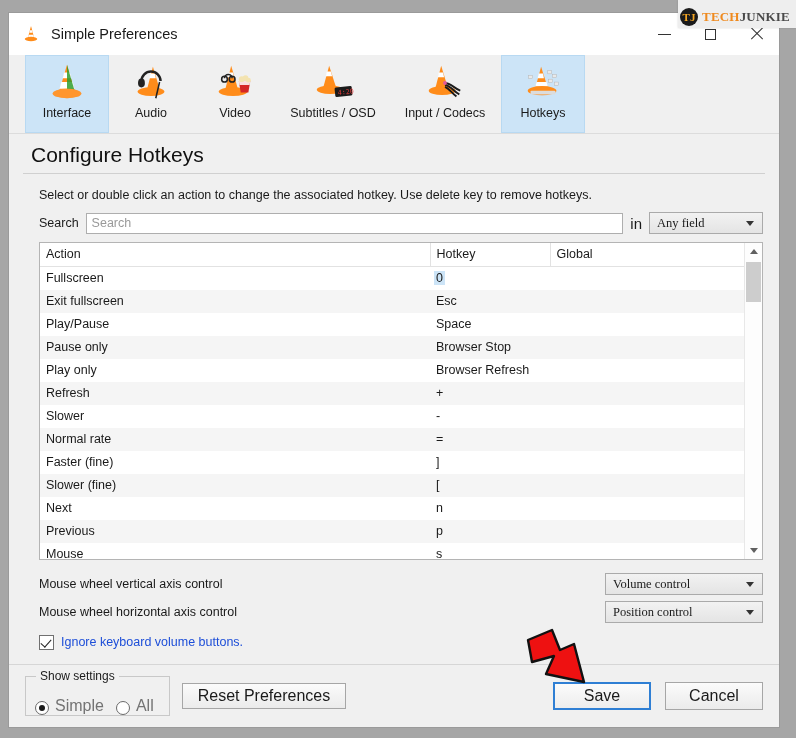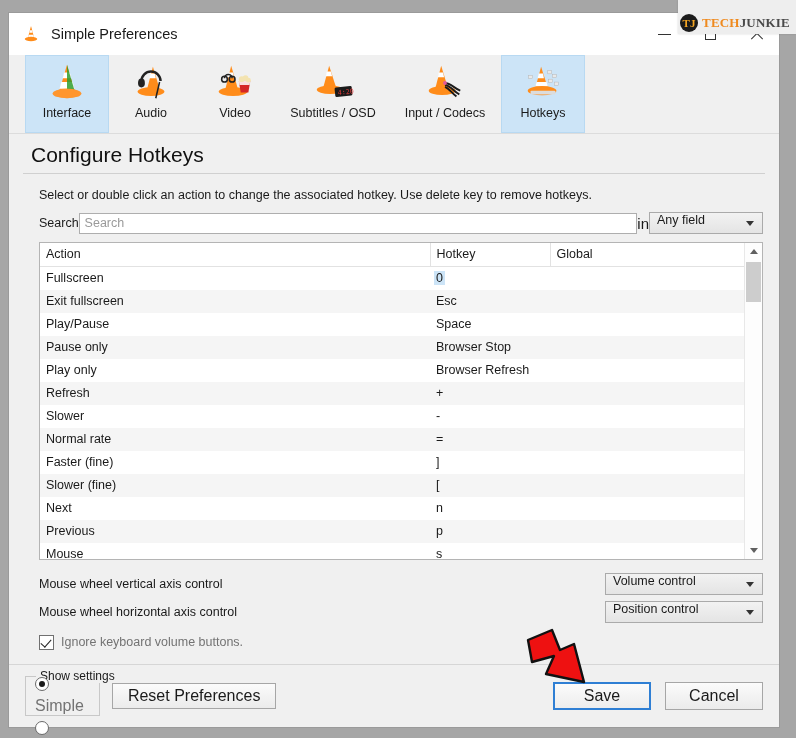--- a/index.html
+++ b/index.html
@@ -75,21 +75,21 @@
   .glyph-close::before { transform: rotate(45deg); transform-origin: center; }
   .glyph-close::after  { transform: rotate(-45deg); transform-origin: center; }
 
   
   .watermark {
     position: absolute;
     right: 0px; top: 0px;
     height: 22px;
     background: #eeeeee;
     display: flex; align-items: center;
-    padding: 12px 6px 0 2px;
+    padding: 6px 6px 0 2px;
     z-index: 50;
     box-shadow: 0 0 2px rgba(0,0,0,0.15);
   }
   .wm-badge {
     width: 18px; height: 18px; border-radius: 50%;
     background: #1b1b1b;
     color: #f5a623;
     font-size: 11px; font-weight: bold;
     display: flex; align-items: center; justify-content: center;
     margin-right: 4px;
@@ -149,45 +149,47 @@
     height: 1px; background: #d0d0d0;
     margin: 0 0 14px 0;
   }
   .hint {
     font-size: 12.5px; color: #1a1a1a;
     margin: 0 0 10px 16px;
   }
   .search-row {
     display: flex; align-items: center;
     margin: 0 2px 8px 16px;
+    gap: 7px;
   }
   .search-label { font-size: 12.5px; color: #1a1a1a; }
   .search-input {
     flex: 1 1 auto;
     height: 21px;
     border: 1px solid #aeaeae;
     background: #fff;
     font-size: 12.5px;
     padding: 0 5px;
     box-sizing: border-box;
     color: #1a1a1a;
     font-family: "Liberation Sans", sans-serif;
   }
   .search-input::placeholder { color: #9a9a9a; }
   .in-label { font-size: 15px; color: #1a1a1a; }
   .combo {
     height: 22px;
     border: 1px solid #aaa;
     background: linear-gradient(#f2f2f2,#e4e4e4);
-    display: flex; 
+    display: flex; align-items: center;
     font-size: 12.5px; color: #1a1a1a;
     padding: 0 7px 0 7px;
     box-sizing: border-box;
     cursor: default;
     position: relative;
+    font-family: Liberation Serif, serif;
   }
   .combo .caret {
     position: absolute; right: 8px; top: 50%;
     width: 0; height: 0;
     margin-top: -2px;
     border-left: 4px solid transparent;
     border-right: 4px solid transparent;
     border-top: 5px solid #333;
   }
   .combo-anyfield { width: 114px; }
@@ -301,42 +303,41 @@
   }
   .checkbox.checked::after {
     content: "";
     position: absolute;
     left: 3px; top: 1px;
     width: 5px; height: 9px;
     border: solid #222;
     border-width: 0 1.6px 1.6px 0;
     transform: rotate(42deg);
   }
-  .check-label { font-size: 12.5px; color: #737373; }
+  .check-label { font-size: 12.5px; color: #1d4ed8; }
 
   
   .footer {
     flex: 0 0 auto;
     height: 62px;
     background: #f0f0f0;
     display: flex; align-items: center;
     padding: 0 16px;
     position: relative;
     border-top: 1px solid #d6d6d6;
     margin-top: 8px;
   }
   .groupbox {
     border: 1px solid #c8c8c8;
     height: 38px;
     padding: 0 9px;
-    display: flex; align-items: flex-start;
+    display: flex; align-items: flex-end;
     position: relative;
     gap: 6px;
     margin-right: 12px;
-    flex-direction: column;
   }
   .groupbox .legend {
     position: absolute;
     top: -8px; left: 10px;
     background: #f0f0f0;
     padding: 0 4px;
     font-size: 12px; color: #1a1a1a;
     white-space: nowrap;
   }
   .radio {

